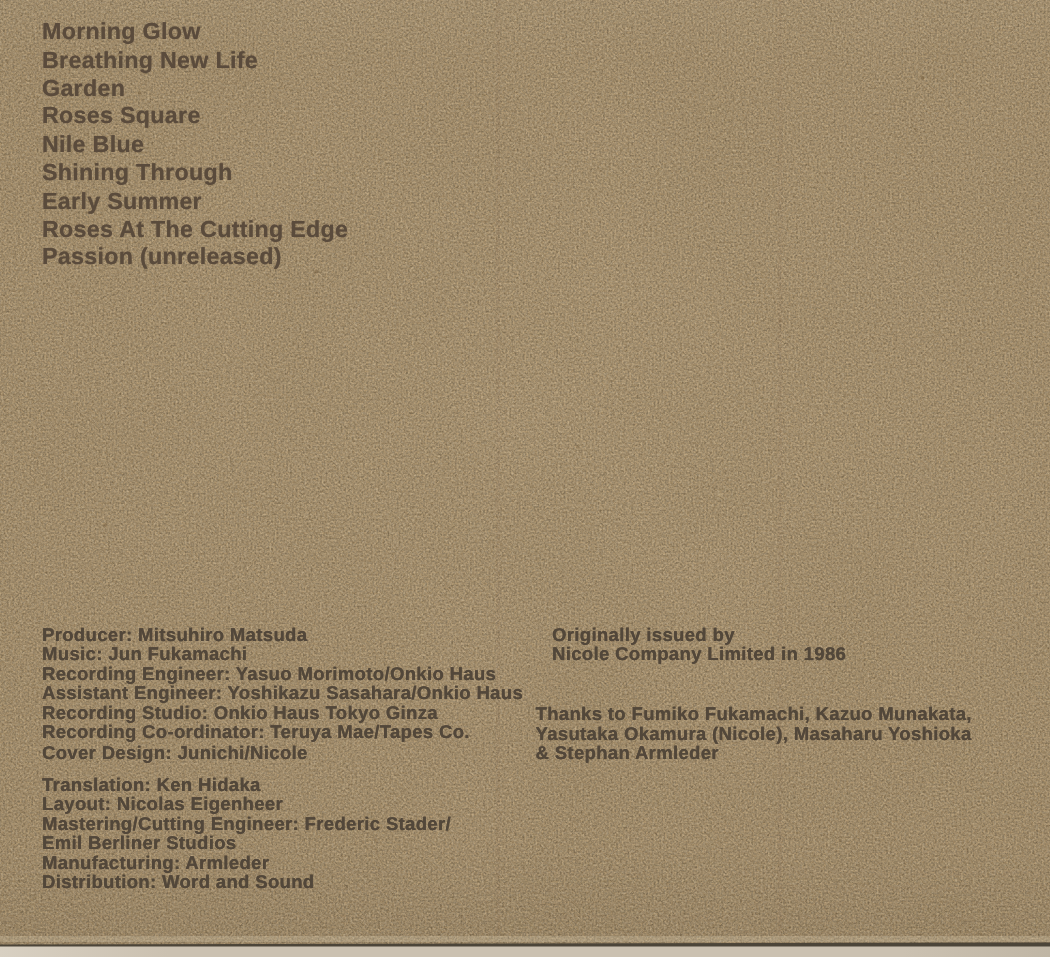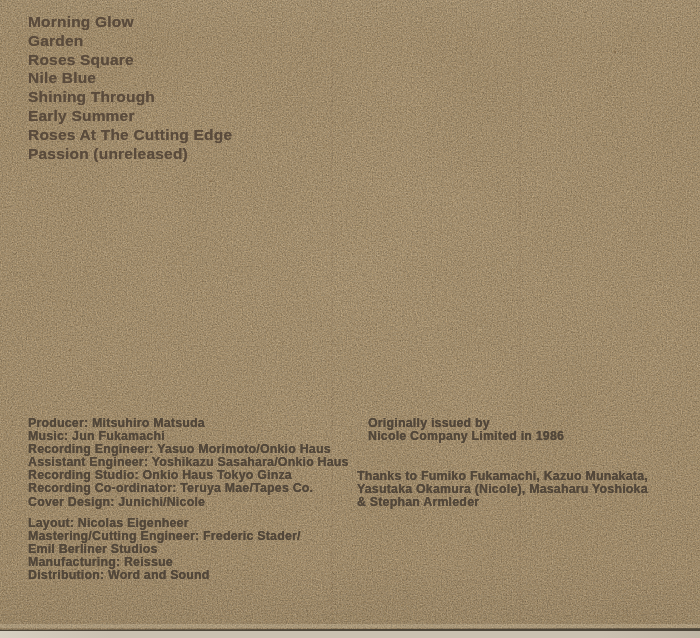--- a/index.html
+++ b/index.html
@@ -109,44 +109,46 @@
       <circle cx="340" cy="520" r="1.0" opacity="0.35"></circle>
       <circle cx="620" cy="240" r="1.1" opacity="0.4"></circle>
     </g>
   </svg>
 
   <div class="seam s1"></div>
   <div class="seam s2"></div>
 
   <div class="txtcol tracklist">
     <div class="track">Morning Glow</div>
+    <div class="track">Breathing New Life</div>
     <div class="track">Garden</div>
     <div class="track">Roses Square</div>
     <div class="track">Nile Blue</div>
     <div class="track">Shining Through</div>
     <div class="track">Early Summer</div>
     <div class="track">Roses At The Cutting Edge</div>
     <div class="track">Passion (unreleased)</div>
   </div>
 
   <div class="txtcol credits-1">
     <div class="credit">Producer: Mitsuhiro Matsuda</div>
     <div class="credit">Music: Jun Fukamachi</div>
     <div class="credit">Recording Engineer: Yasuo Morimoto/Onkio Haus</div>
     <div class="credit">Assistant Engineer: Yoshikazu Sasahara/Onkio Haus</div>
     <div class="credit">Recording Studio: Onkio Haus Tokyo Ginza</div>
     <div class="credit">Recording Co-ordinator: Teruya Mae/Tapes Co.</div>
     <div class="credit">Cover Design: Junichi/Nicole</div>
   </div>
 
   <div class="txtcol credits-2">
+    <div class="credit">Translation: Ken Hidaka</div>
     <div class="credit">Layout: Nicolas Eigenheer</div>
     <div class="credit">Mastering/Cutting Engineer: Frederic Stader/</div>
     <div class="credit">Emil Berliner Studios</div>
-    <div class="credit">Manufacturing: Reissue</div>
+    <div class="credit">Manufacturing: Armleder</div>
     <div class="credit">Distribution: Word and Sound</div>
   </div>
 
   <div class="txtcol issue-info">
     <div class="credit">Originally issued by</div>
     <div class="credit">Nicole Company Limited in 1986</div>
   </div>
 
   <div class="txtcol thanks">
     <div class="credit">Thanks to Fumiko Fukamachi, Kazuo Munakata,</div>

